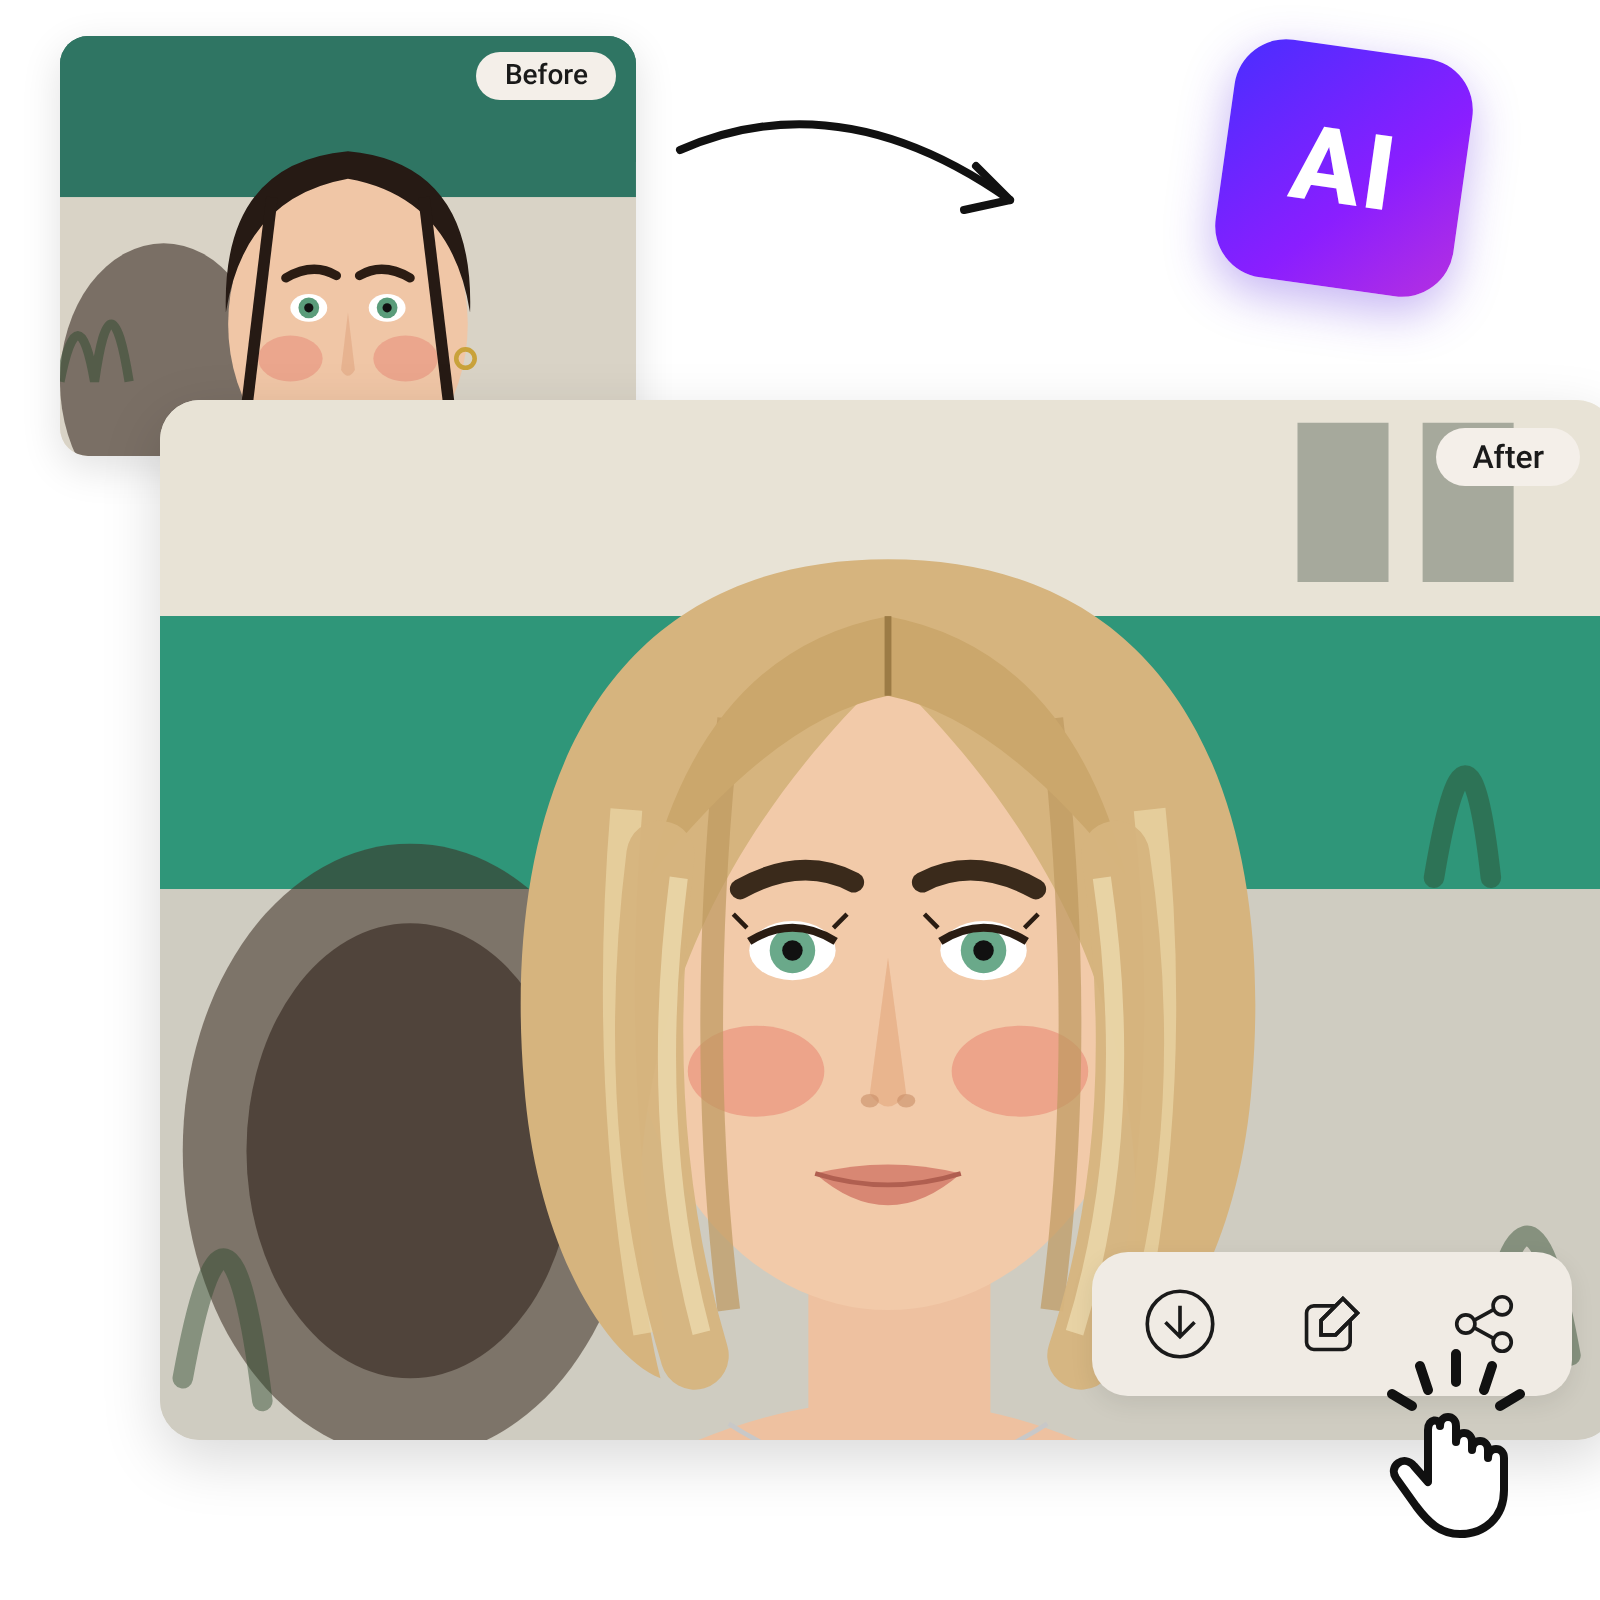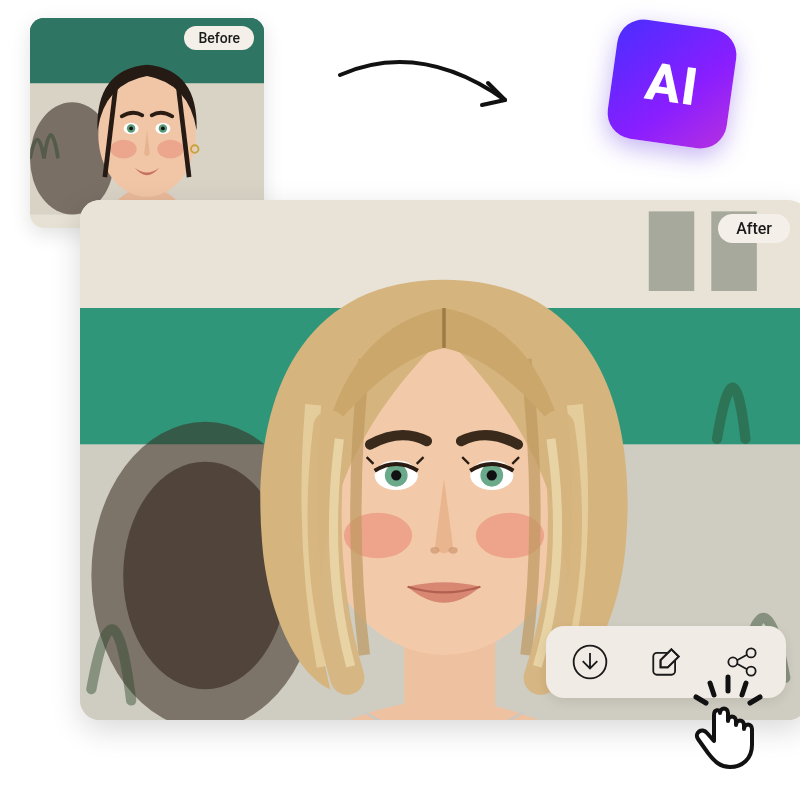--- a/index.html
+++ b/index.html
@@ -10,21 +10,21 @@
     font-family: -apple-system, BlinkMacSystemFont, "Segoe UI", Roboto, Arial, sans-serif;
     position: relative;
     overflow: hidden;
   }
 
   
   .before-card {
     position: absolute;
     top: 18px;
     left: 30px;
-    width: 234px;
+    width: 288px;
     height: 210px;
     border-radius: 14px;
     overflow: hidden;
     box-shadow: 0 6px 20px rgba(0,0,0,0.12);
     background: linear-gradient(180deg,#2e6f5e 0%, #2e6f5e 30%, #e7e0d4 30%, #e7e0d4 100%);
   }
   .before-illustration {
     position: absolute;
     inset: 0;
   }

